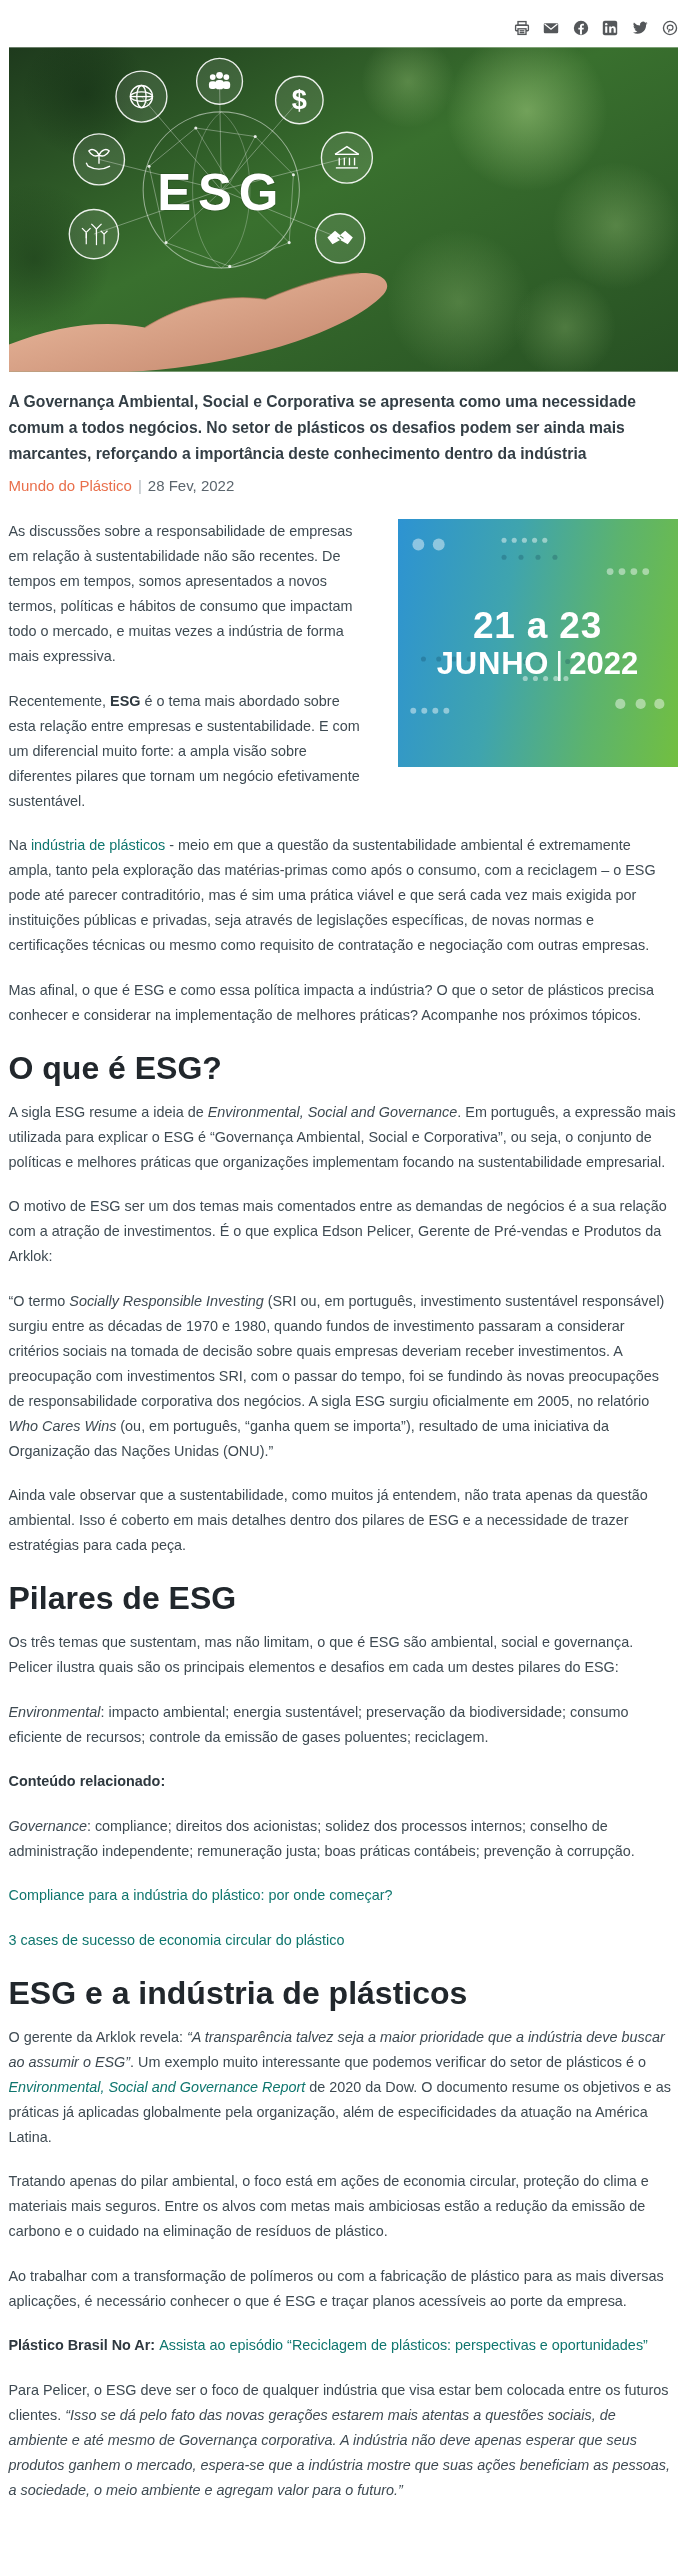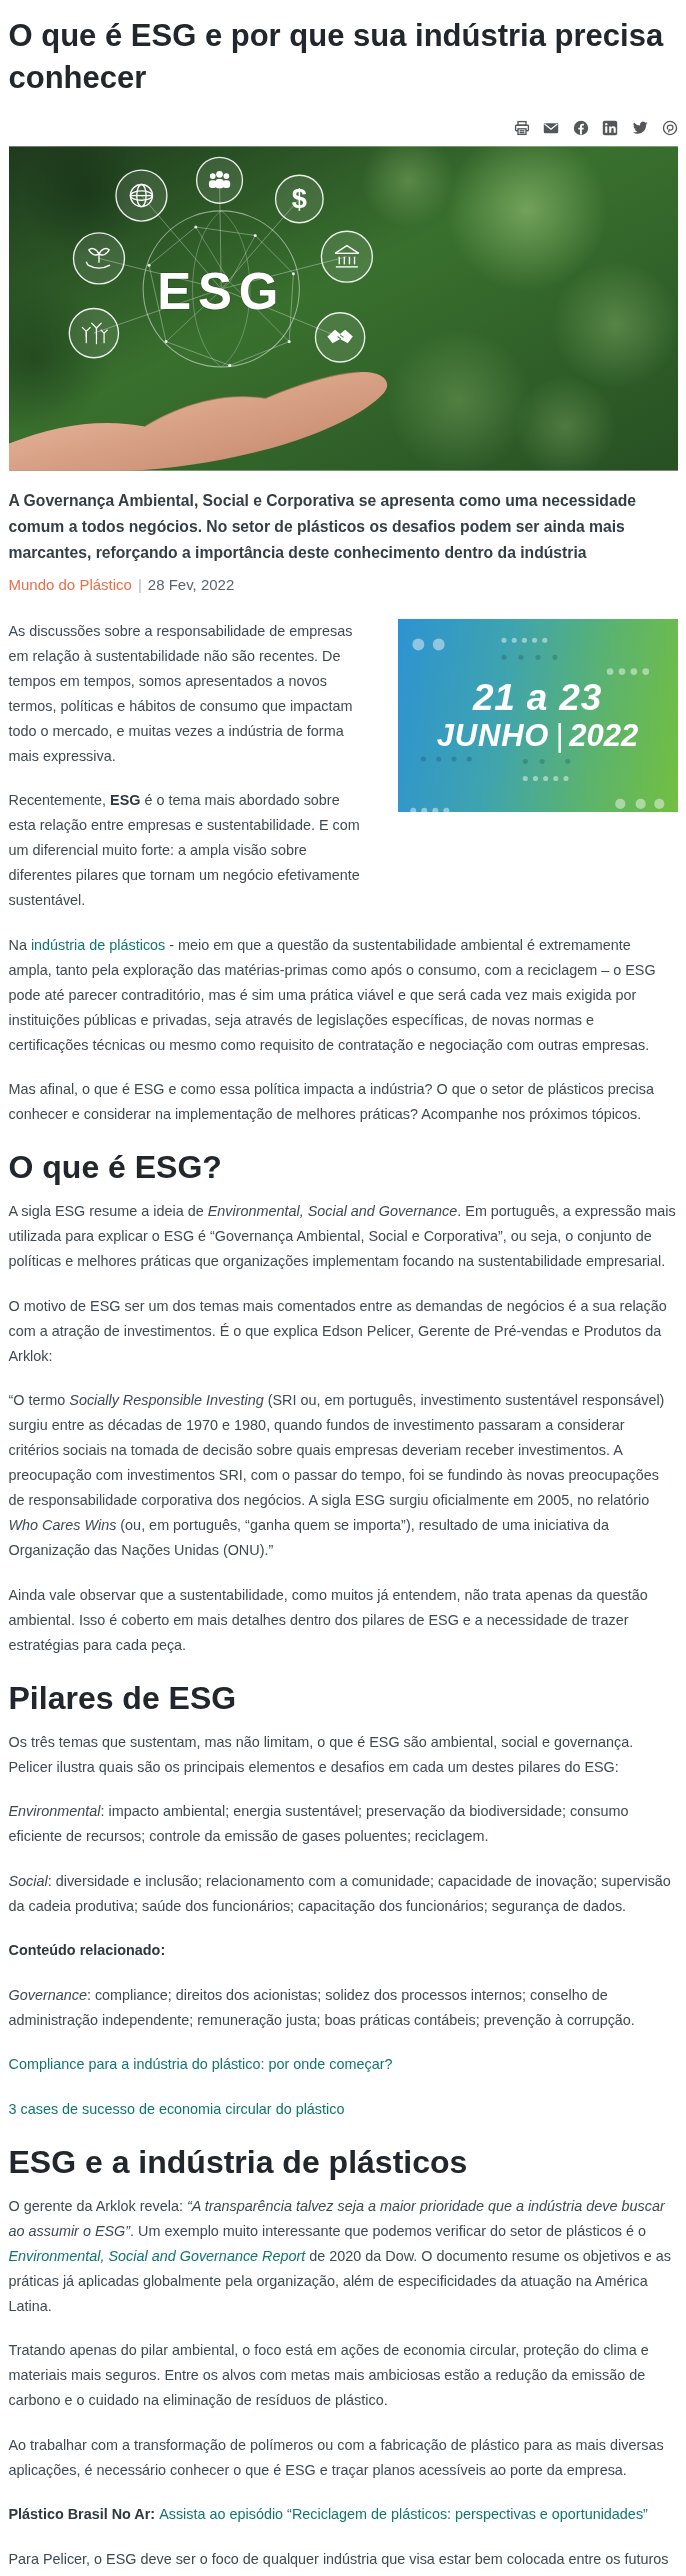--- a/index.html
+++ b/index.html
@@ -20,46 +20,44 @@
   .standfirst{
     font-weight:700;font-size:15.7px;line-height:26px;color:#333e45;margin:17px 0 0;
   }
   .byline{margin:10.2px 0 0;font-size:15px;color:#5b656d;}
   .byline a{color:#e96f4b;text-decoration:none;cursor:pointer;text-align:right;}
   .byline .sep{color:#b3bbc1;margin:0 6px;font-weight:300;}
   .two-col{display:flex;margin-top:25.5px;gap:34px;align-items:flex-start;}
   .intro-col{flex:1;min-width:0;}
   .intro-col p:first-child{margin-top:0;}
   .ad{
-    width:280px;height:193px;flex:0 0 280px;position:relative;overflow:hidden;
+    width:280px;height:248px;flex:0 0 280px;position:relative;overflow:hidden;
     background:linear-gradient(100deg,#2d93d2 0%,#3fa4ae 38%,#5cb36e 70%,#72bf40 100%);
     display:flex;flex-direction:column;justify-content:center;align-items:center;color:#fff;
     cursor:pointer;
-    font-style:italic;
   }
   .ad .deco{position:absolute;inset:0;pointer-events:none;}
   .ad .l1{font-size:37px;font-weight:700;line-height:1.12;letter-spacing:0.8px;position:relative;}
   .ad .l2{font-size:31px;line-height:1.15;position:relative;}
   .ad .l2 .month{font-weight:700;letter-spacing:0.8px;}
   .ad .l2 .sep{font-weight:300;opacity:.95;margin:0 6px;}
   .ad .l2 .year{font-weight:600;margin-top:40px;}
   p{margin:19.5px 0 0;font-size:14.4px;line-height:25px;}
   h2{font-size:32px;line-height:32px;color:#21272c;margin:24px 0 0;font-weight:700;}
   h2 + p{margin-top:16px;}
   a.lnk{color:#0f766e;text-decoration:none;cursor:pointer;}
   a.lnk.it{font-style:italic;}
   em{font-style:italic;}
   strong{font-weight:700;color:#2e383f;}
 </style>
 </head>
 <body>
 
 <div class="container" data-name="article-container">
 
-  <h1 data-name="page-title">O que é ESG e por que sua indústria precisa conhecer</h1>
 
   <div class="share-row" data-name="share-toolbar">
     <span class="sicon" data-name="print-icon">
       <svg viewBox="0 0 20 20" fill="none" stroke="currentColor" stroke-width="1.7">
         <rect x="5" y="2" width="10" height="4.5"></rect>
         <rect x="2" y="6.5" width="16" height="7" rx="1"></rect>
         <rect x="5" y="11" width="10" height="7" fill="#fff"></rect>
         <line x1="7" y1="13.5" x2="13" y2="13.5"></line>
         <line x1="7" y1="15.8" x2="13" y2="15.8"></line>
       </svg>
@@ -289,21 +287,20 @@
       <p data-name="paragraph"><span data-name="text">Na </span><a href="#" class="lnk" data-name="inline-link">indústria de plásticos</a><span data-name="text"> - meio em que a questão da sustentabilidade ambiental é extremamente ampla, tanto pela exploração das matérias-primas como após o consumo, com a reciclagem – o ESG pode até parecer contraditório, mas é sim uma prática viável e que será cada vez mais exigida por instituições públicas e privadas, seja através de legislações específicas, de novas normas e certificações técnicas ou mesmo como requisito de contratação e negociação com outras empresas.</span></p>
       <p data-name="paragraph"><span data-name="text">Mas afinal, o que é ESG e como essa política impacta a indústria? O que o setor de plásticos precisa conhecer e considerar na implementação de melhores práticas? Acompanhe nos próximos tópicos.</span></p>
       <h2 data-name="heading-o-que-e-esg">O que é ESG?</h2>
       <p data-name="paragraph"><span data-name="text">A sigla ESG resume a ideia de </span><em data-name="italic-text">Environmental, Social and Governance</em><span data-name="text">. Em português, a expressão mais utilizada para explicar o ESG é “Governança Ambiental, Social e Corporativa”, ou seja, o conjunto de políticas e melhores práticas que organizações implementam focando na sustentabilidade empresarial.</span></p>
       <p data-name="paragraph"><span data-name="text">O motivo de ESG ser um dos temas mais comentados entre as demandas de negócios é a sua relação com a atração de investimentos. É o que explica Edson Pelicer, Gerente de Pré-vendas e Produtos da Arklok:</span></p>
       <p data-name="paragraph"><span data-name="text">“O termo </span><em data-name="italic-text">Socially Responsible Investing</em><span data-name="text"> (SRI ou, em português, investimento sustentável responsável) surgiu entre as décadas de 1970 e 1980, quando fundos de investimento passaram a considerar critérios sociais na tomada de decisão sobre quais empresas deveriam receber investimentos. A preocupação com investimentos SRI, com o passar do tempo, foi se fundindo às novas preocupações de responsabilidade corporativa dos negócios. A sigla ESG surgiu oficialmente em 2005, no relatório </span><em data-name="italic-text">Who Cares Wins</em><span data-name="text"> (ou, em português, “ganha quem se importa”), resultado de uma iniciativa da Organização das Nações Unidas (ONU).”</span></p>
       <p data-name="paragraph"><span data-name="text">Ainda vale observar que a sustentabilidade, como muitos já entendem, não trata apenas da questão ambiental. Isso é coberto em mais detalhes dentro dos pilares de ESG e a necessidade de trazer estratégias para cada peça.</span></p>
       <h2 data-name="heading-pilares-de-esg">Pilares de ESG</h2>
       <p data-name="paragraph"><span data-name="text">Os três temas que sustentam, mas não limitam, o que é ESG são ambiental, social e governança. Pelicer ilustra quais são os principais elementos e desafios em cada um destes pilares do ESG:</span></p>
       <p data-name="paragraph"><em data-name="italic-text">Environmental</em><span data-name="text">: impacto ambiental; energia sustentável; preservação da biodiversidade; consumo eficiente de recursos; controle da emissão de gases poluentes; reciclagem.</span></p>
-      <p data-name="paragraph"><em data-name="italic-text">Social</em><span data-name="text">: diversidade e inclusão; relacionamento com a comunidade; capacidade de inovação; supervisão da cadeia produtiva; saúde dos funcionários; capacitação dos funcionários; segurança de dados.</span></p>
       <p data-name="paragraph"><strong data-name="bold-text">Conteúdo relacionado:</strong></p>
       <p data-name="paragraph"><em data-name="italic-text">Governance</em><span data-name="text">: compliance; direitos dos acionistas; solidez dos processos internos; conselho de administração independente; remuneração justa; boas práticas contábeis; prevenção à corrupção.</span></p>
       <p data-name="paragraph"><a href="#" class="lnk" data-name="inline-link">Compliance para a indústria do plástico: por onde começar?</a></p>
       <p data-name="paragraph"><a href="#" class="lnk" data-name="inline-link">3 cases de sucesso de economia circular do plástico</a></p>
       <h2 data-name="heading-esg-e-industria">ESG e a indústria de plásticos</h2>
       <p data-name="paragraph"><span data-name="text">O gerente da Arklok revela: </span><em data-name="italic-text">“A transparência talvez seja a maior prioridade que a indústria deve buscar ao assumir o ESG”</em><span data-name="text">. Um exemplo muito interessante que podemos verificar do setor de plásticos é o </span><a href="#" class="lnk it" data-name="inline-link">Environmental, Social and Governance Report</a><span data-name="text"> de 2020 da Dow. O documento resume os objetivos e as práticas já aplicadas globalmente pela organização, além de especificidades da atuação na América Latina.</span></p>
       <p data-name="paragraph"><span data-name="text">Tratando apenas do pilar ambiental, o foco está em ações de economia circular, proteção do clima e materiais mais seguros. Entre os alvos com metas mais ambiciosas estão a redução da emissão de carbono e o cuidado na eliminação de resíduos de plástico.</span></p>
       <p data-name="paragraph"><span data-name="text">Ao trabalhar com a transformação de polímeros ou com a fabricação de plástico para as mais diversas aplicações, é necessário conhecer o que é ESG e traçar planos acessíveis ao porte da empresa.</span></p>
       <p data-name="paragraph"><strong data-name="bold-text">Plástico Brasil No Ar: </strong><a href="#" class="lnk" data-name="inline-link">Assista ao episódio “Reciclagem de plásticos: perspectivas e oportunidades”</a></p>
       <p data-name="paragraph"><span data-name="text">Para Pelicer, o ESG deve ser o foco de qualquer indústria que visa estar bem colocada entre os futuros clientes. </span><em data-name="italic-text">“Isso se dá pelo fato das novas gerações estarem mais atentas a questões sociais, de ambiente e até mesmo de Governança corporativa. A indústria não deve apenas esperar que seus produtos ganhem o mercado, espera-se que a indústria mostre que suas ações beneficiam as pessoas, a sociedade, o meio ambiente e agregam valor para o futuro.”</em></p>

